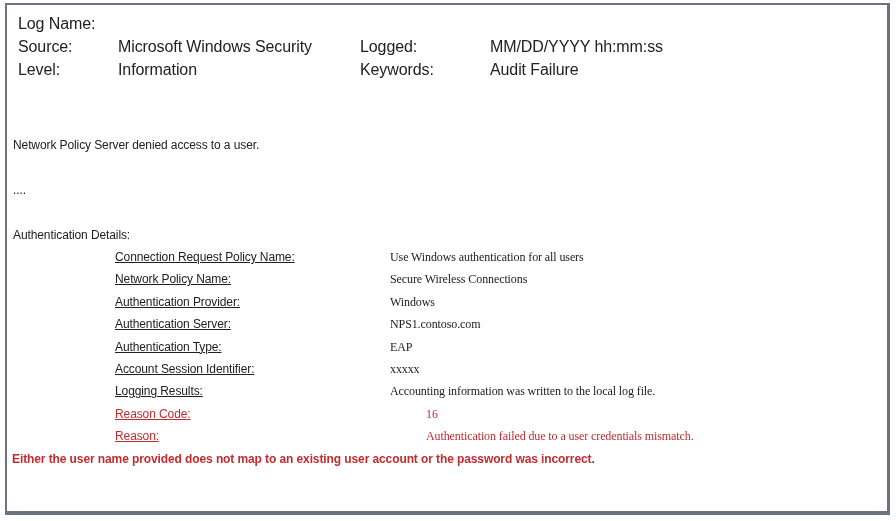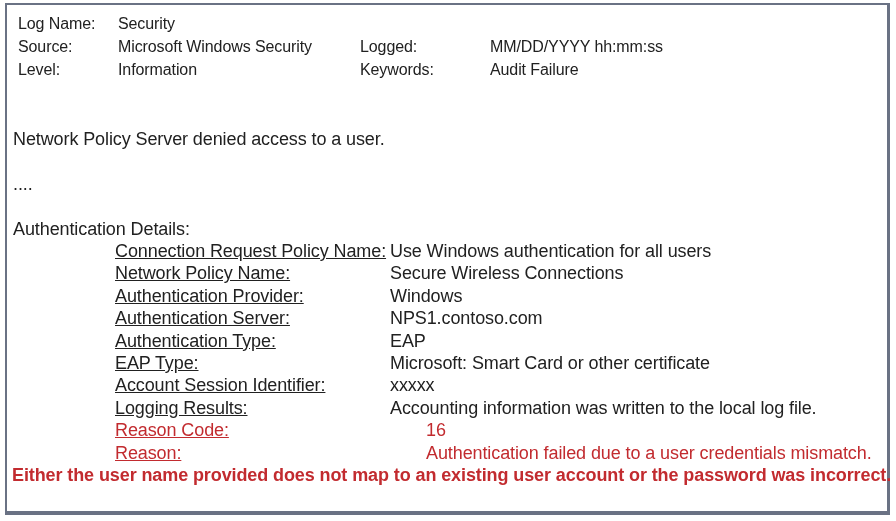--- a/index.html
+++ b/index.html
@@ -27,42 +27,41 @@
   }
   
   .header{
     position:absolute;left:18px;top:12px;right:12px;
     font-size:16px;line-height:23px;
     letter-spacing:-0.1px;
   }
   .hrow{display:grid;grid-template-columns:100px 242px 130px auto;}
   
   .bodytext{
-    position:absolute;left:13px;top:128px;right:10px;
-    font-size:18px;line-height:22.4px;
+    position:absolute;left:13px;top:134px;right:10px;
+    font-size:12px;line-height:22.4px;
     letter-spacing:-0.1px;
   }
   .line{min-height:22.4px;white-space:nowrap;}
   .blank{height:22.4px;}
   .drow{display:flex;min-height:22.4px;}
   .dlabel{margin-left:102px;width:275px;flex:0 0 275px;white-space:nowrap;text-decoration:underline;}
-  .dvalue{white-space:nowrap;}
+  .dvalue{white-space:nowrap;font-family:Liberation Serif, serif;}
   .red{color:var(--error-red);gap:36px;}
   .footer-note{margin-left:-1px;white-space:nowrap;font-weight:bold;}
 </style>
 </head>
 <body>
 
 <div class="page">
   <div class="frame"></div>
 
   <div class="header">
     <div class="hrow">
       <span>Log Name:</span>
-      <span>Security</span>
       <span></span>
       <span></span>
     </div>
     <div class="hrow">
       <span>Source:</span>
       <span>Microsoft Windows Security</span>
       <span>Logged:</span>
       <span>MM/DD/YYYY hh:mm:ss</span>
     </div>
     <div class="hrow">
@@ -94,24 +93,20 @@
     </div>
     <div class="drow">
       <span class="dlabel">Authentication Server:</span>
       <span class="dvalue">NPS1.contoso.com</span>
     </div>
     <div class="drow">
       <span class="dlabel">Authentication Type:</span>
       <span class="dvalue">EAP</span>
     </div>
     <div class="drow">
-      <span class="dlabel">EAP Type:</span>
-      <span class="dvalue">Microsoft: Smart Card or other certificate</span>
-    </div>
-    <div class="drow">
       <span class="dlabel">Account Session Identifier:</span>
       <span class="dvalue">xxxxx</span>
     </div>
     <div class="drow">
       <span class="dlabel">Logging Results:</span>
       <span class="dvalue">Accounting information was written to the local log file.</span>
     </div>
     <div class="drow red">
       <span class="dlabel">Reason Code:</span>
       <span class="dvalue">16</span>

